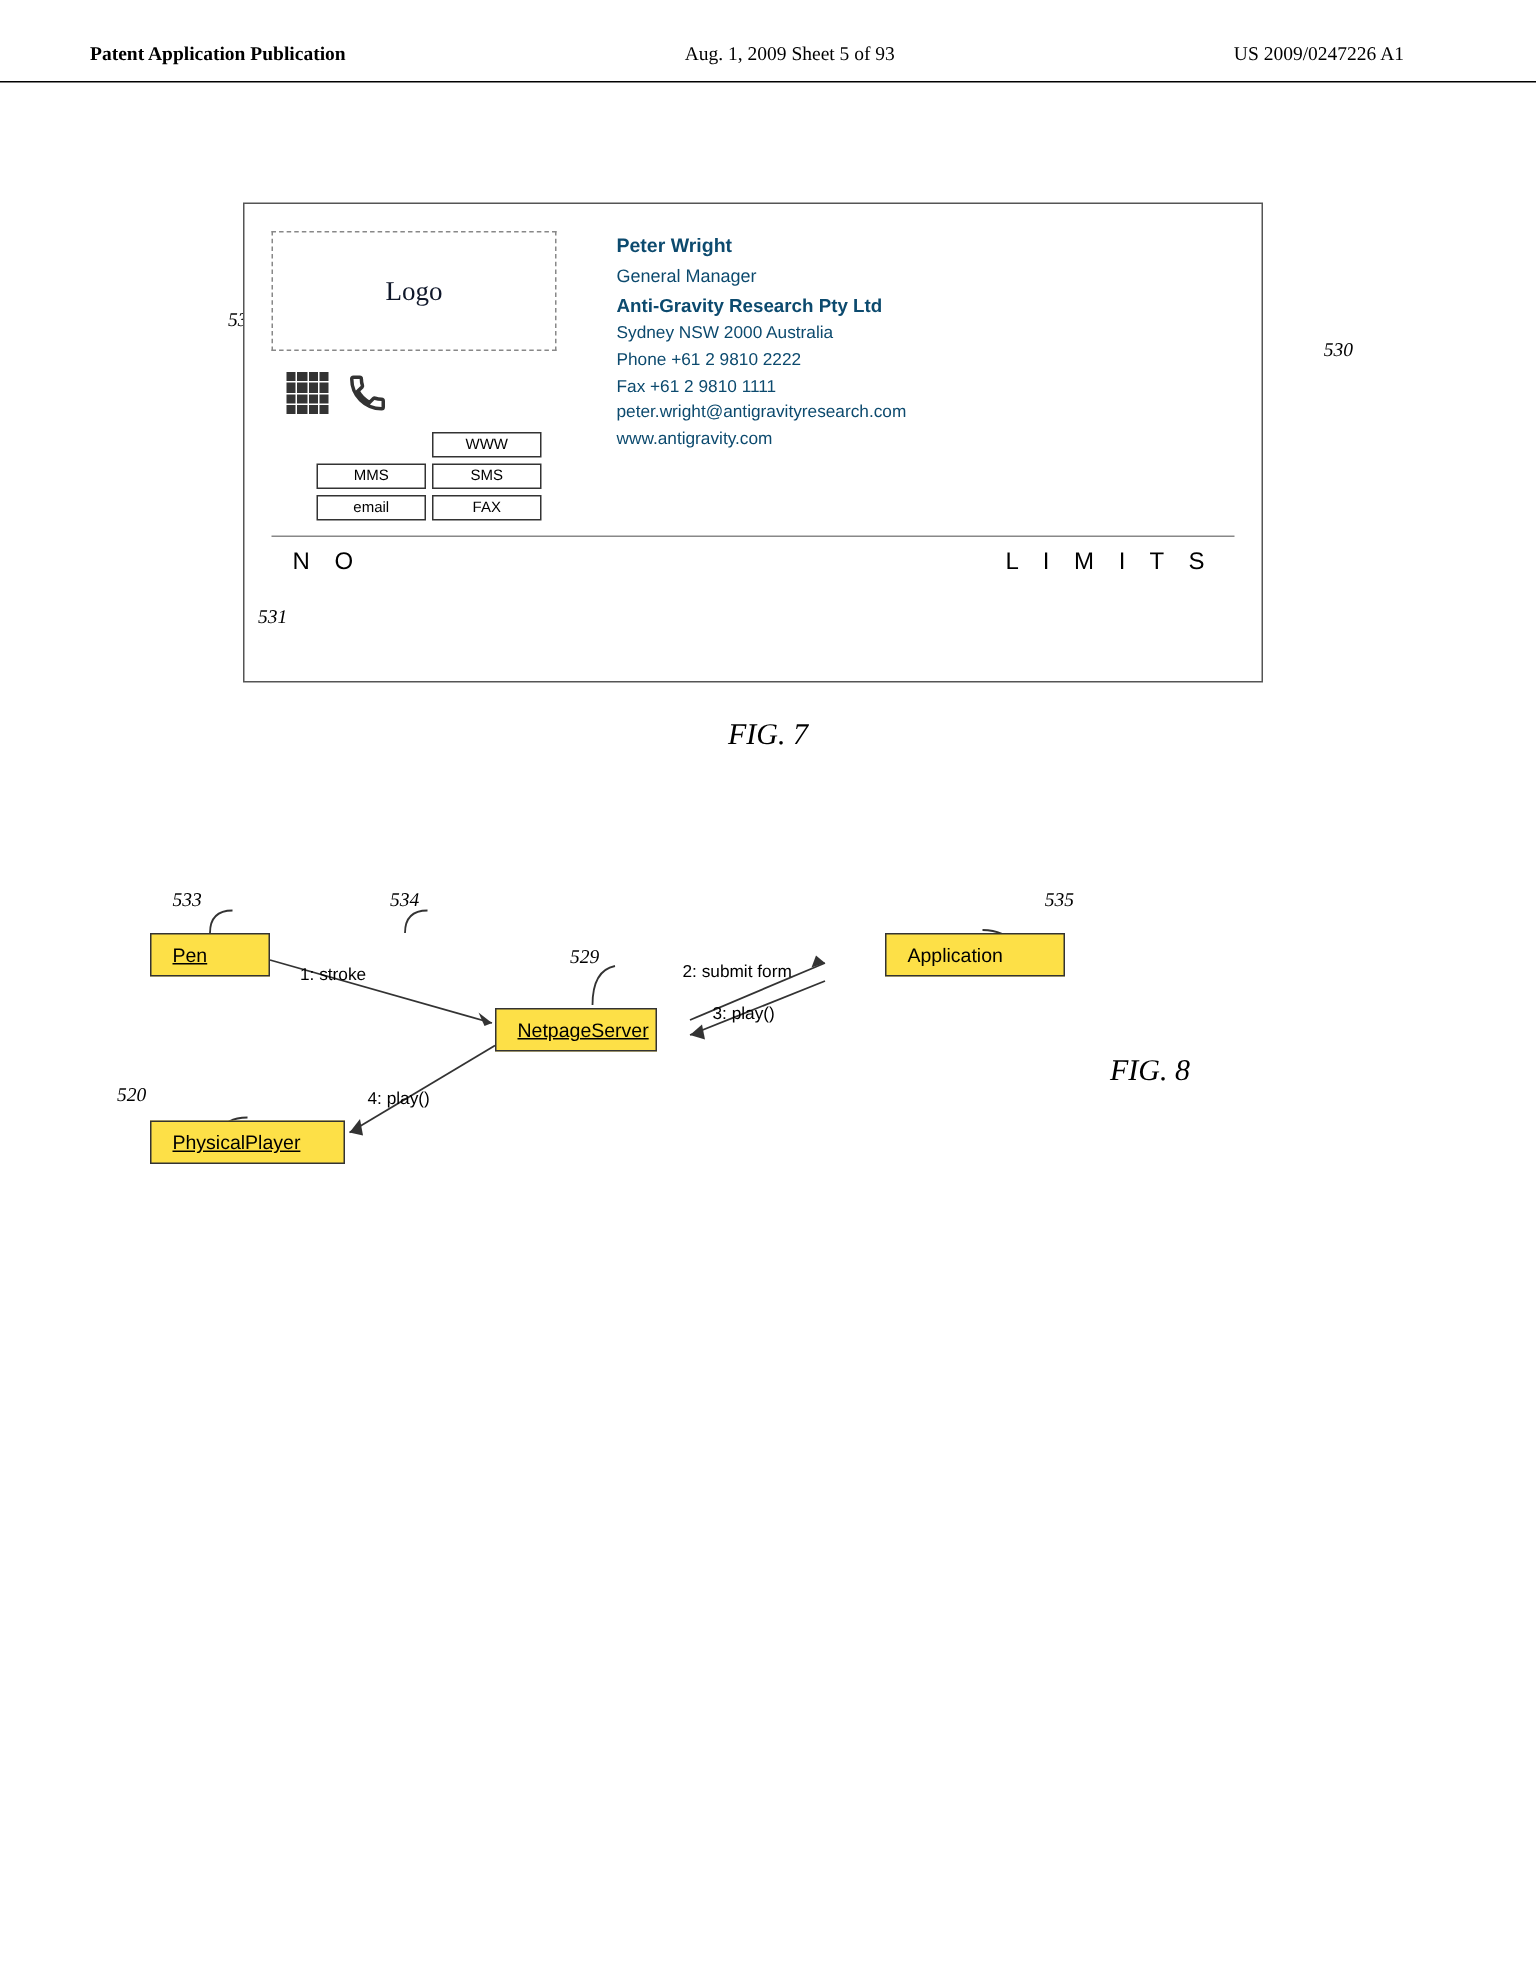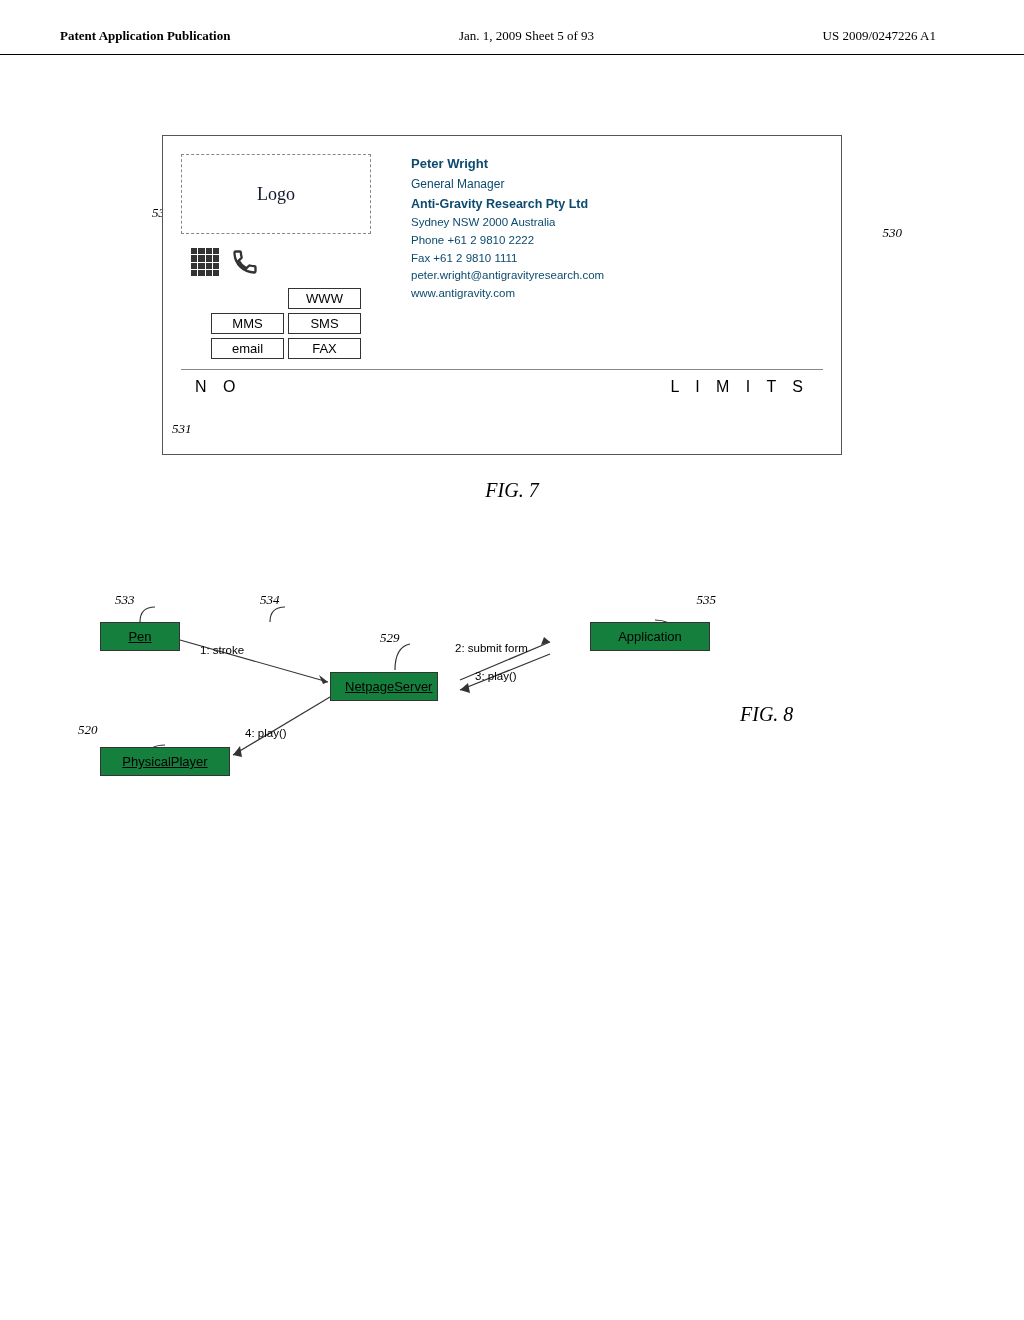--- a/index.html
+++ b/index.html
@@ -63,21 +63,21 @@
       position: absolute;
       right: -40px;
       top: 90px;
       font-size: 13px;
       font-style: italic;
     }
 
     .label-531 {
       position: absolute;
       left: 10px;
-      bottom: 18px;
+      bottom: 36px;
       font-size: 13px;
       font-style: italic;
       margin-top: 16px;
     }
 
     .card-outer {
       border: 1.5px solid #555;
       width: 680px;
       min-height: 320px;
       position: relative;
@@ -140,21 +140,21 @@
       display: grid;
       grid-template-columns: 1fr 1fr;
       gap: 4px;
       margin-top: 4px;
       width: 150px;
       margin-left: 30px;
     }
 
     .card-btn {
       border: 1.5px solid #333;
-      font-size: 13px;
+      font-size: 10px;
       padding: 2px 6px;
       text-align: center;
       background: #fff;
       font-family: Arial, sans-serif;
     }
 
     
     .card-right {
       flex: 1;
       font-size: 12.5px;
@@ -212,25 +212,24 @@
 
     .fig8-diagram {
       position: relative;
       width: 680px;
       height: 280px;
     }
 
     
     .box {
       border: 1.5px solid #333;
-      background: #15803d;
+      background: #fde047;
       font-size: 13px;
       padding: 6px 14px;
       position: absolute;
-      text-align: center;
       font-family: Arial, Helvetica, sans-serif;
       white-space: nowrap;
     }
 
     .box-pen {
       left: 40px;
       top: 60px;
       width: 80px;
     }
 
@@ -287,21 +286,21 @@
       width: 100%;
       height: 100%;
       pointer-events: none;
     }
   </style>
 </head>
 <body>
 
 <div class="header">
   <span class="header-left">Patent Application Publication</span>
-  <span class="header-center">Jan. 1, 2009    Sheet 5 of 93</span>
+  <span class="header-center">Aug. 1, 2009    Sheet 5 of 93</span>
   <span class="header-right">US 2009/0247226 A1</span>
 </div>
 
 <div class="content">
 
   <div class="fig7-section">
     <div class="diagram-wrapper">
 
       <div class="label-532">532</div>
 

